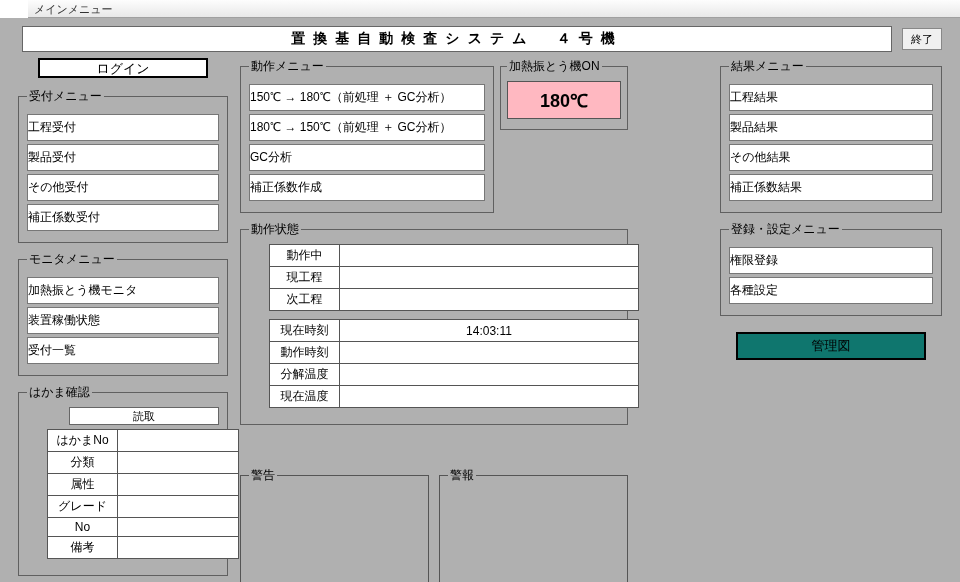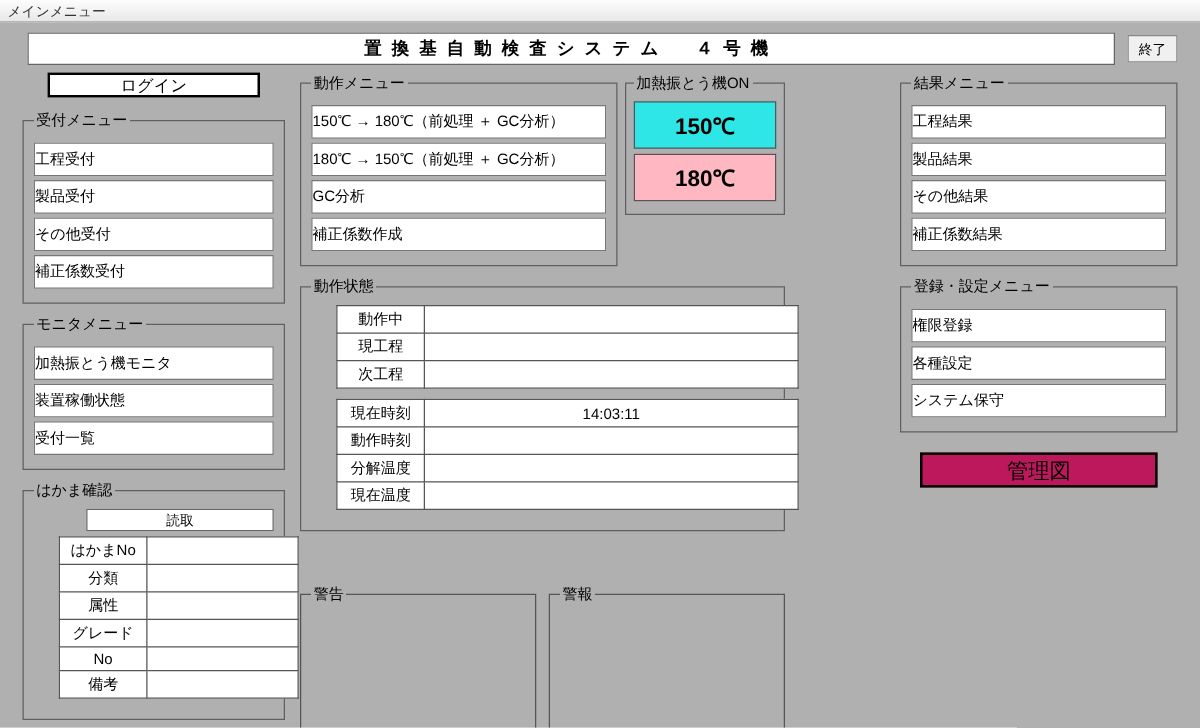--- a/index.html
+++ b/index.html
@@ -11,20 +11,21 @@
     height: 582px;
     overflow: hidden;
   }
   .titlebar {
     height: 18px;
     background: linear-gradient(#fdfdfd, #e8e8e8);
     border-bottom: 1px solid #a0a0a0;
     padding: 2px 6px;
     font-size: 11px;
     color: #333;
+    margin-left: 28px;
   }
   .workspace {
     background: #b0b0b0;
     width: 960px;
     height: 564px;
     position: relative;
     padding: 8px 18px 8px 18px;
   }
   .header-row {
     display: flex;
@@ -138,24 +139,24 @@
   }
   .alarm-box {
     flex: 1;
     border: 1px solid #555;
     min-height: 150px;
     margin-top: 34px;
   }
   .ctrl-btn {
     width: 190px;
     height: 28px;
-    background: #be185d;
+    background: #0f766e;
     border: 2px solid #000;
     margin: 8px auto 0 auto;
-    font-size: 17px;
+    font-size: 13px;
     cursor: pointer;
     display: block;
   }
   .hakama-read {
     width: 150px;
     height: 18px;
     margin: 0 0 4px auto;
     display: block;
     background: #fff;
     border: 1px solid #666;
@@ -238,21 +239,20 @@
             <legend>動作メニュー</legend>
             <button class="btn">150℃ → 180℃（前処理 ＋ GC分析）</button>
             <button class="btn">180℃ → 150℃（前処理 ＋ GC分析）</button>
             <button class="btn">GC分析</button>
             <button class="btn">補正係数作成</button>
           </fieldset>
         </div>
         <div class="heater-wrap">
           <fieldset style="padding:6px;">
             <legend>加熱振とう機ON</legend>
-            <div class="heater-box h150">150℃</div>
             <div class="heater-box h180">180℃</div>
           </fieldset>
         </div>
       </div>
 
       <fieldset>
         <legend>動作状態</legend>
         <table class="status-table">
           <tbody>
               <tr>
@@ -307,20 +307,19 @@
         <button class="btn">工程結果</button>
         <button class="btn">製品結果</button>
         <button class="btn">その他結果</button>
         <button class="btn">補正係数結果</button>
       </fieldset>
 
       <fieldset>
         <legend>登録・設定メニュー</legend>
         <button class="btn">権限登録</button>
         <button class="btn">各種設定</button>
-        <button class="btn">システム保守</button>
       </fieldset>
 
       <button class="ctrl-btn">管理図</button>
     </div>
 
   </div>
 </div>
 
 </body></html>

